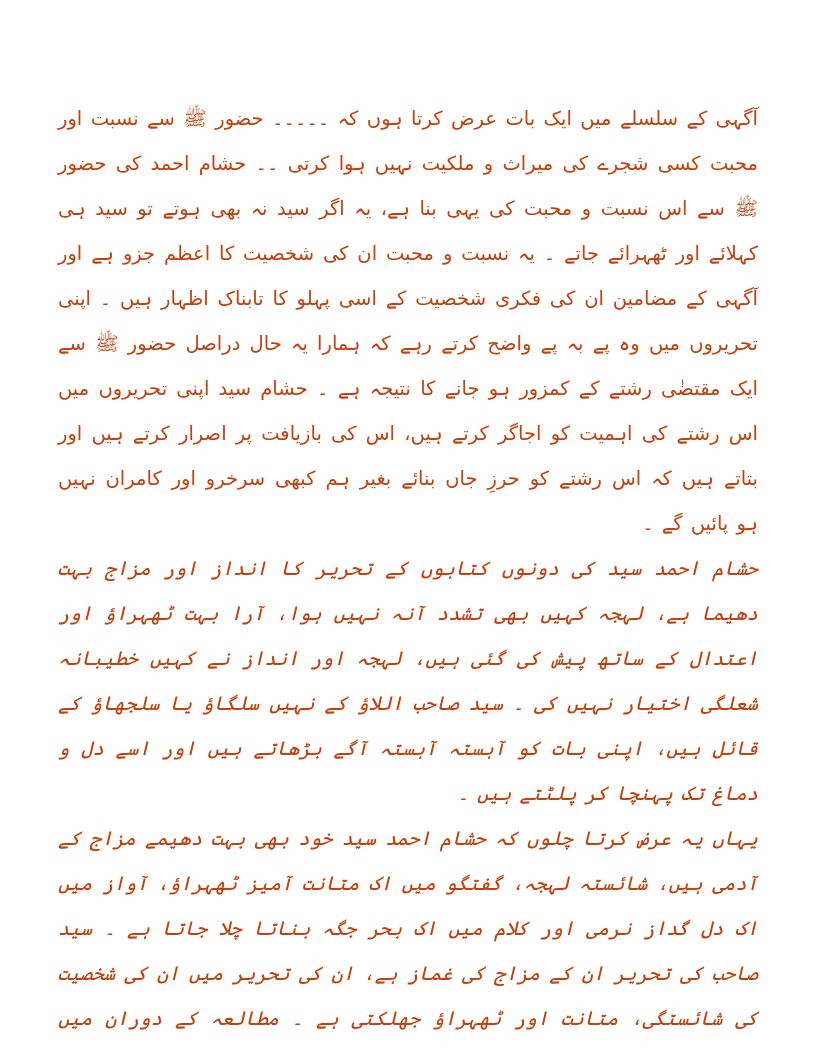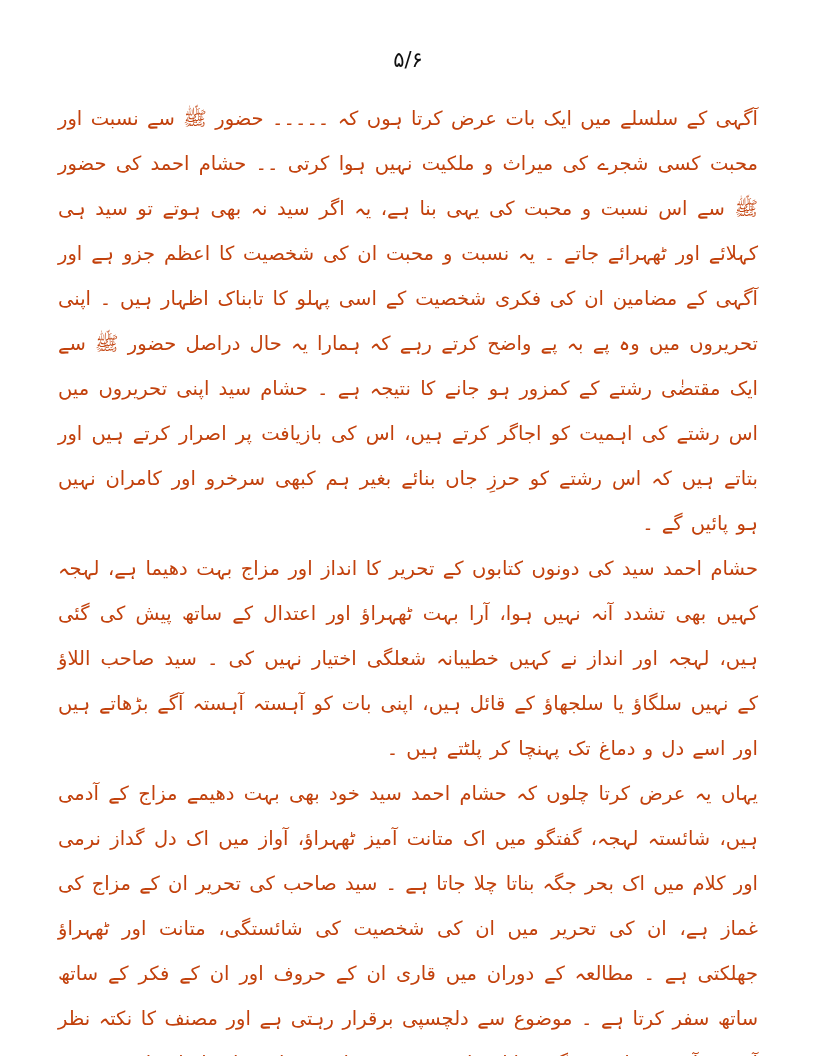--- a/index.html
+++ b/index.html
@@ -58,30 +58,28 @@
     font-size: 19.5px;
     line-height: 45px;
     color: #c2410c;
     word-spacing: 2px;
     letter-spacing: 0px;
     text-justify: inter-word;
   }
 
   .para + .para {
     margin-top: 0px;
+    font-style: italic;
   }
 </style>
 </head>
 <body>
 
 <div class="page">
 
-  <div class="page-header">
-    <span class="page-number">۵/۶</span>
-  </div>
 
   <div class="body-text">
 
     <p class="para">آگہی کے سلسلے میں ایک بات عرض کرتا ہوں کہ ۔۔۔۔۔ حضور ﷺ سے نسبت اور محبت کسی شجرے کی میراث و ملکیت نہیں ہوا کرتی ۔۔ حشام احمد کی حضور ﷺ سے اس نسبت و محبت کی یہی بنا ہے، یہ اگر سید نہ بھی ہوتے تو سید ہی کہلائے اور ٹھہرائے جاتے ۔ یہ نسبت و محبت ان کی شخصیت کا اعظم جزو ہے اور آگہی کے مضامین ان کی فکری شخصیت کے اسی پہلو کا تابناک اظہار ہیں ۔ اپنی تحریروں میں وہ پے بہ پے واضح کرتے رہے کہ ہمارا یہ حال دراصل حضور ﷺ سے ایک مقتضٰی رشتے کے کمزور ہو جانے کا نتیجہ ہے ۔ حشام سید اپنی تحریروں میں اس رشتے کی اہمیت کو اجاگر کرتے ہیں، اس کی بازیافت پر اصرار کرتے ہیں اور بتاتے ہیں کہ اس رشتے کو حرزِ جاں بنائے بغیر ہم کبھی سرخرو اور کامران نہیں ہو پائیں گے ۔</p>
 
     <p class="para">حشام احمد سید کی دونوں کتابوں کے تحریر کا انداز اور مزاج بہت دھیما ہے، لہجہ کہیں بھی تشدد آنہ نہیں ہوا، آرا بہت ٹھہراؤ اور اعتدال کے ساتھ پیش کی گئی ہیں، لہجہ اور انداز نے کہیں خطیبانہ شعلگی اختیار نہیں کی ۔ سید صاحب اللاؤ کے نہیں سلگاؤ یا سلجھاؤ کے قائل ہیں، اپنی بات کو آہستہ آہستہ آگے بڑھاتے ہیں اور اسے دل و دماغ تک پہنچا کر پلٹتے ہیں ۔</p>
 
     <p class="para">یہاں یہ عرض کرتا چلوں کہ حشام احمد سید خود بھی بہت دھیمے مزاج کے آدمی ہیں، شائستہ لہجہ، گفتگو میں اک متانت آمیز ٹھہراؤ، آواز میں اک دل گداز نرمی اور کلام میں اک بحر جگہ بناتا چلا جاتا ہے ۔ سید صاحب کی تحریر ان کے مزاج کی غماز ہے، ان کی تحریر میں ان کی شخصیت کی شائستگی، متانت اور ٹھہراؤ جھلکتی ہے ۔ مطالعہ کے دوران میں قاری ان کے حروف اور ان کے فکر کے ساتھ ساتھ سفر کرتا ہے ۔ موضوع سے دلچسپی برقرار رہتی ہے اور مصنف کا نکتہ نظر آہستہ آہستہ دل میں گھر بناتا ہوا محسوس ہوتا ہے ۔ اچھے اشعار اور اچھی تقریر و گفتگو کی طرح اچھی تحریر کا بھی وہی خاصہ ہے کہ پڑھنے والے کو وہ تحریر اپنے دل کی ترجمانی کرتی ہوئی محسوس ہوتی ہے، حشام سید نے بلاشبہ اپنی تحریروں میں ہمارے دلوں کی ترجمانی کی ہے ۔ ہم حشام سید کو پڑھتے جاتے ہیں اور اپنے ہی دلوں کی آواز کو بار بار دگر بہت اچھے سے سماعت کرتے ہیں کیونکہ یہ وہ آوازیں ہیں جن سے ایک عرصہ ہوا ہم بچھڑ چکے ہیں ۔ حشام سید نے ان ہی کھوئی ہوئی آوازوں سے ملاقات و اتصالی کا اپنی تحریروں سے اہتمام کیا ہے ۔</p>
 
   </div>

